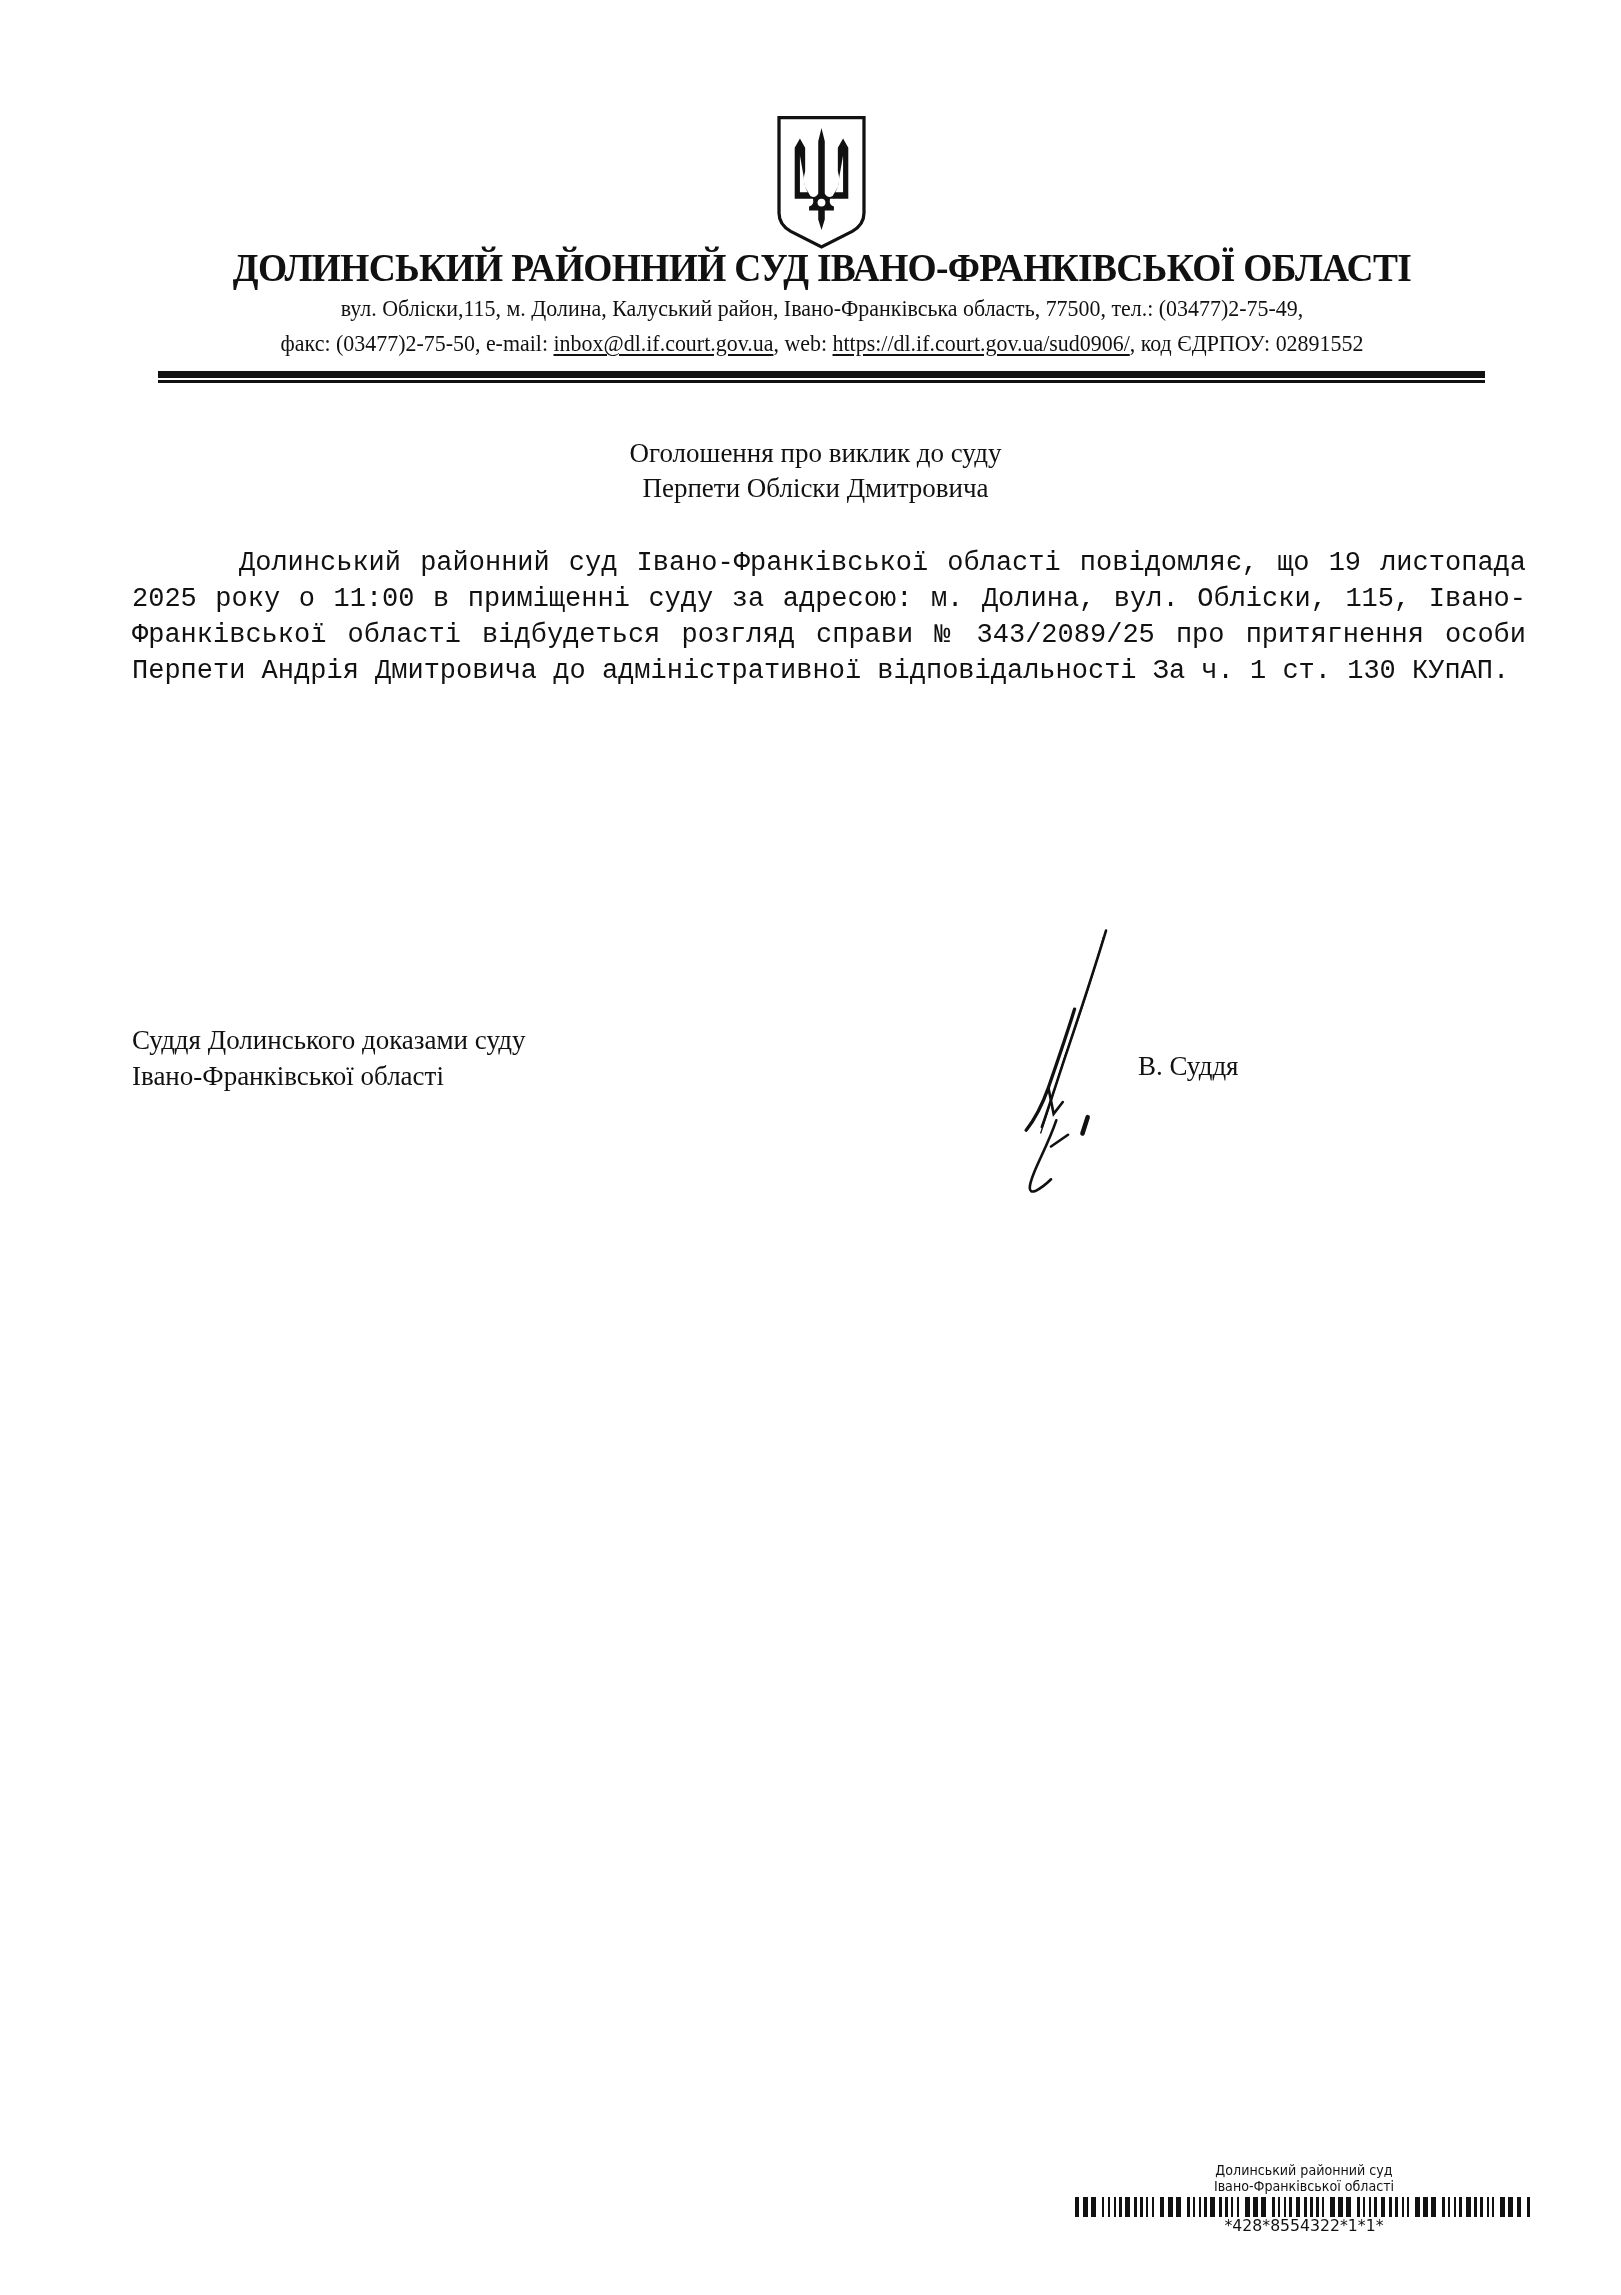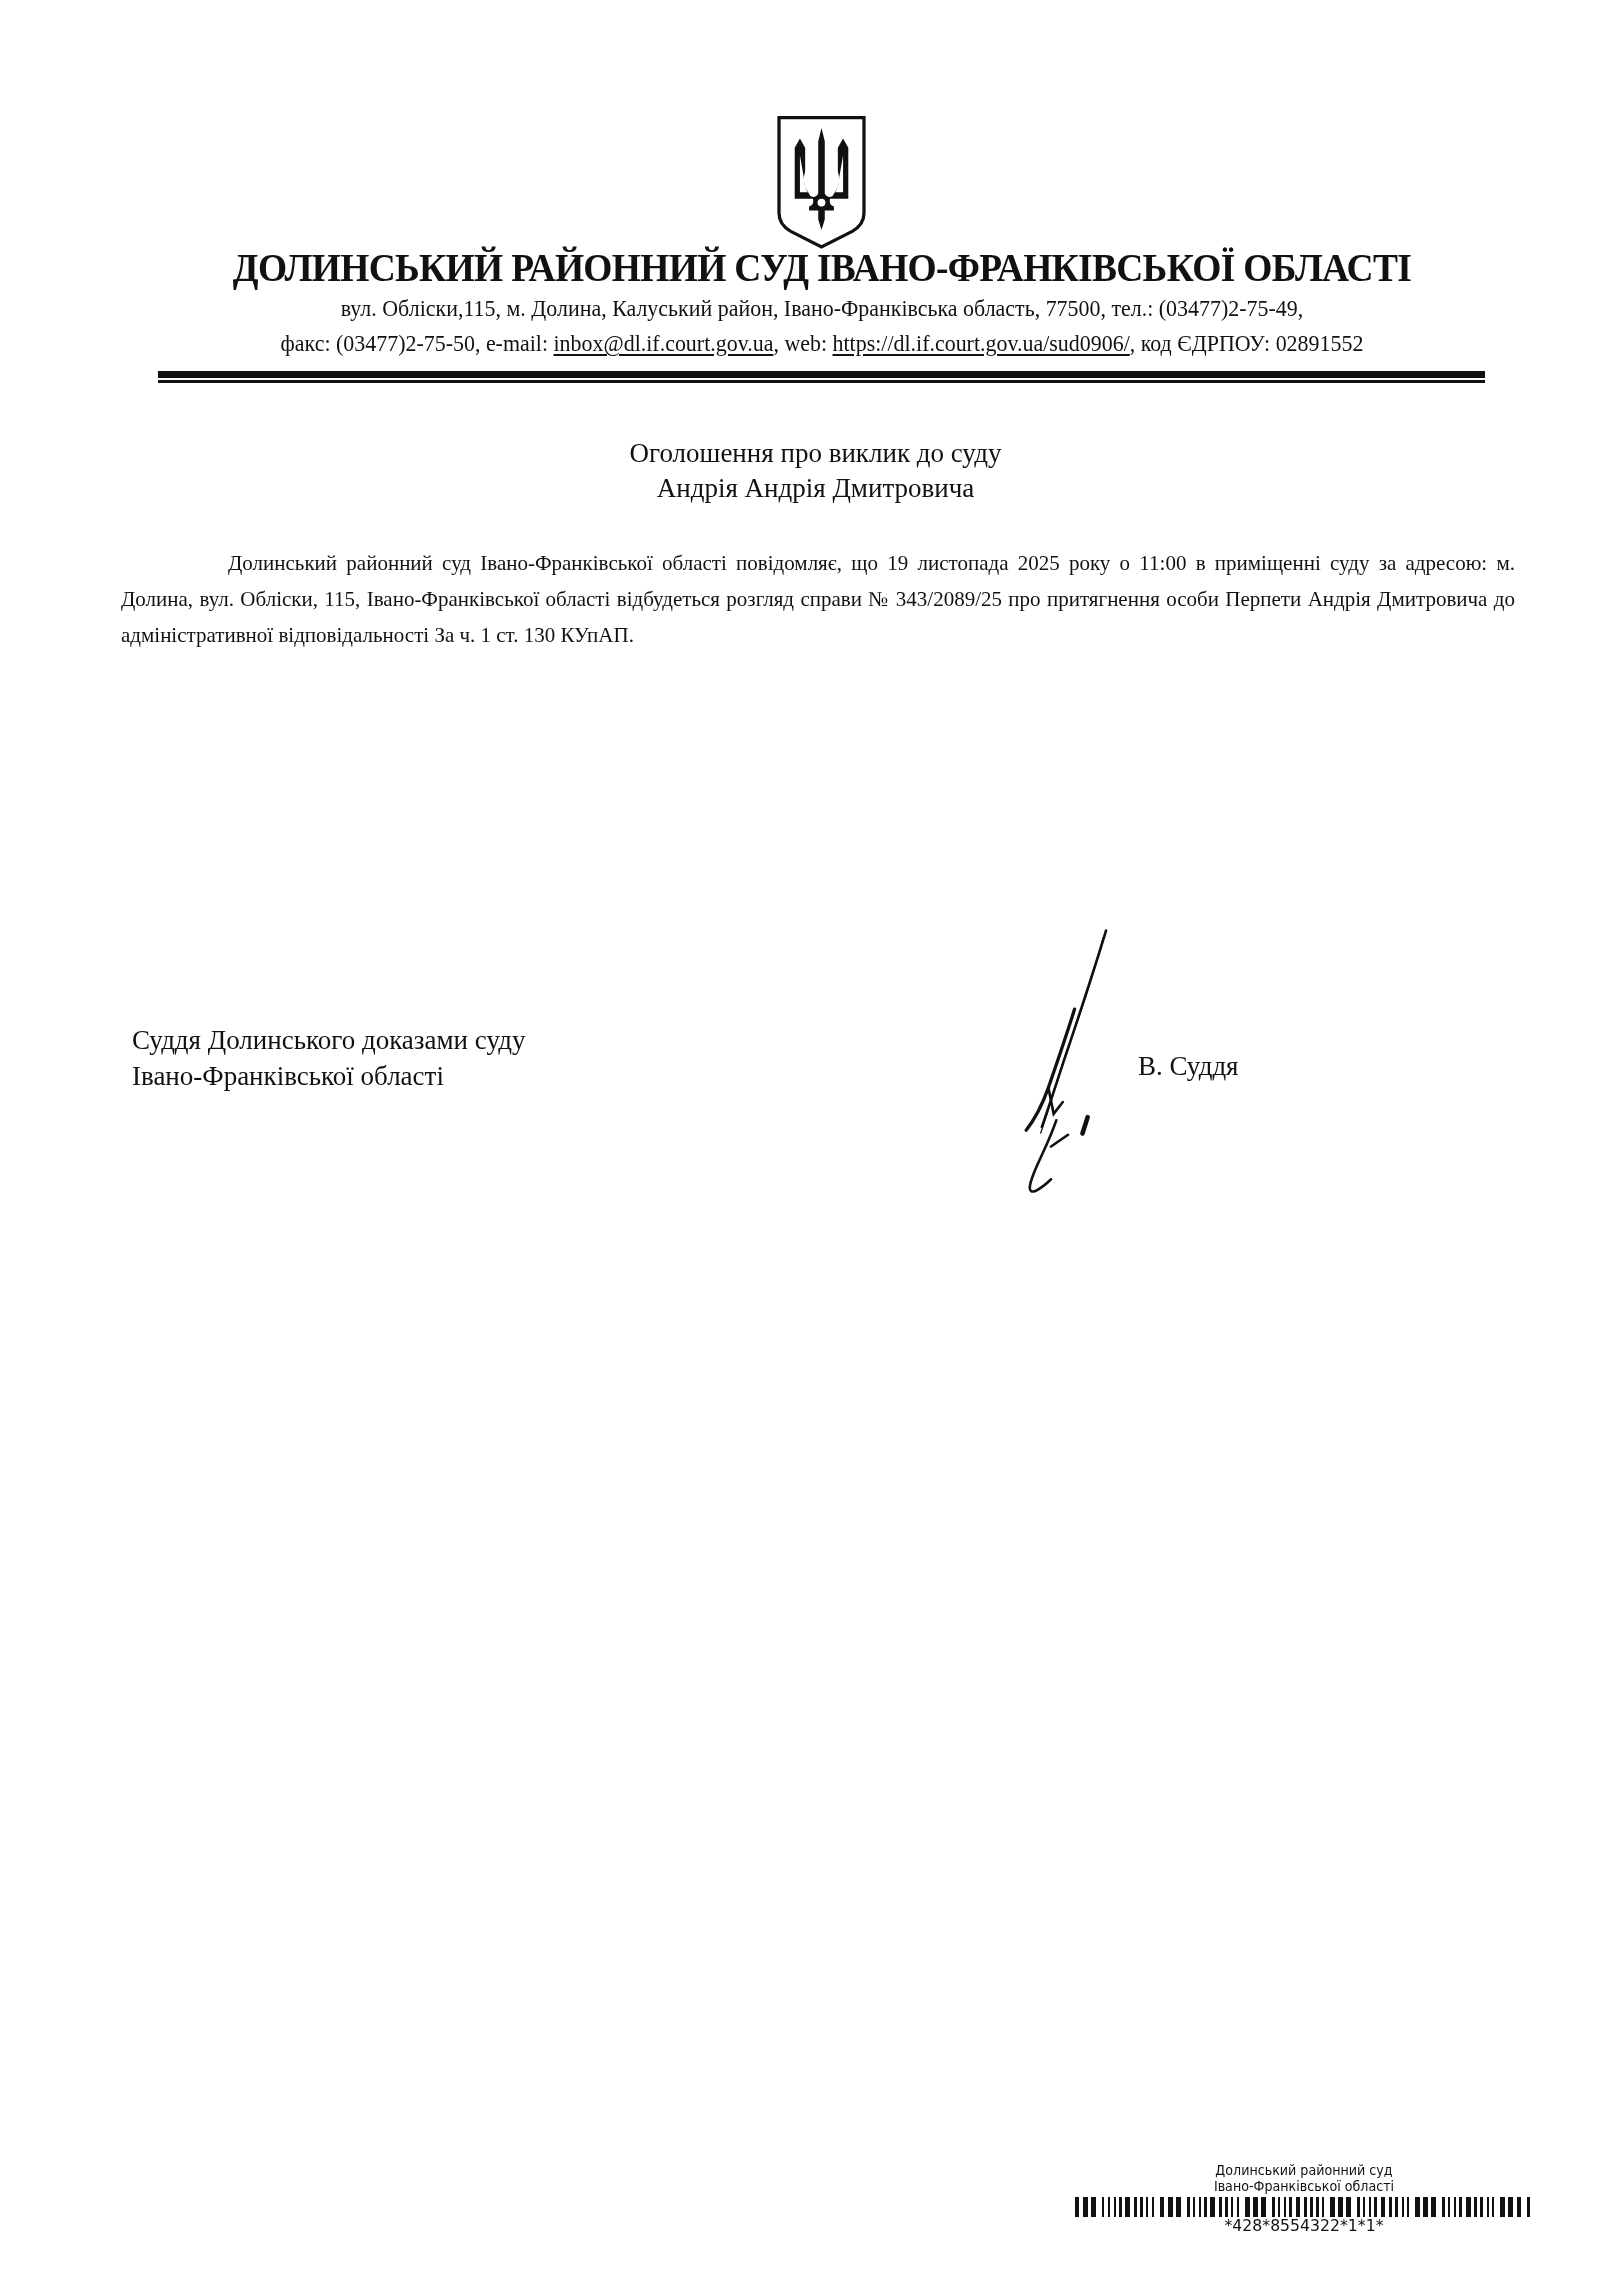--- a/index.html
+++ b/index.html
@@ -19,21 +19,21 @@
 
     .rule-thick { position: absolute; left: 158px; top: 371px; width: 1327px; height: 6.6px; background: #111111; }
     .rule-thin { position: absolute; left: 158px; top: 380px; width: 1327px; height: 2.6px; background: #111111; }
 
     
     .title { position: absolute; left: 393px; width: 845px; text-align: center; font-size: 27px; }
     .title.t1 { top: 438px; }
     .title.t2 { top: 473px; }
 
     
-    .body { position: absolute; left: 121px; top: 545px; width: 1394px; font-size: 21px; line-height: 36px; text-align: justify; }
+    .body { position: absolute; left: 132px; top: 545px; width: 1394px; font-size: 27px; line-height: 36px; text-align: justify; font-family: Liberation Mono, monospace; }
     .body p { margin: 0; text-indent: 107px; }
 
     
     .judge { position: absolute; left: 132px; top: 1022px; font-size: 27px; line-height: 36px; }
     .judge div { white-space: nowrap; }
     .signer { position: absolute; left: 1138px; top: 1051px; font-size: 27px; white-space: nowrap; }
     .signature { position: absolute; left: 1022px; top: 924px; width: 151px; height: 288px; }
 
     
     .stamp { position: absolute; left: 1068px; top: 2162px; width: 472px; font-family: "DejaVu Sans", "Liberation Sans", sans-serif; }
@@ -57,21 +57,21 @@
 
   <div class="court-name">ДОЛИНСЬКИЙ РАЙОННИЙ СУД  ІВАНО-ФРАНКІВСЬКОЇ ОБЛАСТІ</div>
 
   <div class="addr-line l1">вул. Обліски,115, м. Долина, Калуський район, Івано-Франківська область, 77500, тел.: (03477)2-75-49,</div>
   <div class="addr-line l2"><span>факс: (03477)2-75-50, e-mail: </span><a>inbox@dl.if.court.gov.ua</a><span>, web: </span><a>https://dl.if.court.gov.ua/sud0906/</a><span>, код ЄДРПОУ:  02891552</span></div>
 
   <div class="rule-thick"></div>
   <div class="rule-thin"></div>
 
   <div class="title t1">Оголошення про виклик до суду</div>
-  <div class="title t2">Андрія Андрія Дмитровича</div>
+  <div class="title t2">Перпети Обліски Дмитровича</div>
 
   <div class="body">
     <p>Долинський районний суд Івано-Франківської області повідомляє, що 19 листопада 2025 року о 11:00 в приміщенні суду за адресою: м. Долина, вул. Обліски, 115, Івано-Франківської області відбудеться розгляд справи № 343/2089/25 про притягнення особи Перпети Андрія Дмитровича до адміністративної відповідальності  За ч. 1 ст. 130 КУпАП.</p>
   </div>
 
   <div class="judge">
     <div>Суддя Долинського доказами суду</div>
     <div>Івано-Франківської області</div>
   </div>
 

